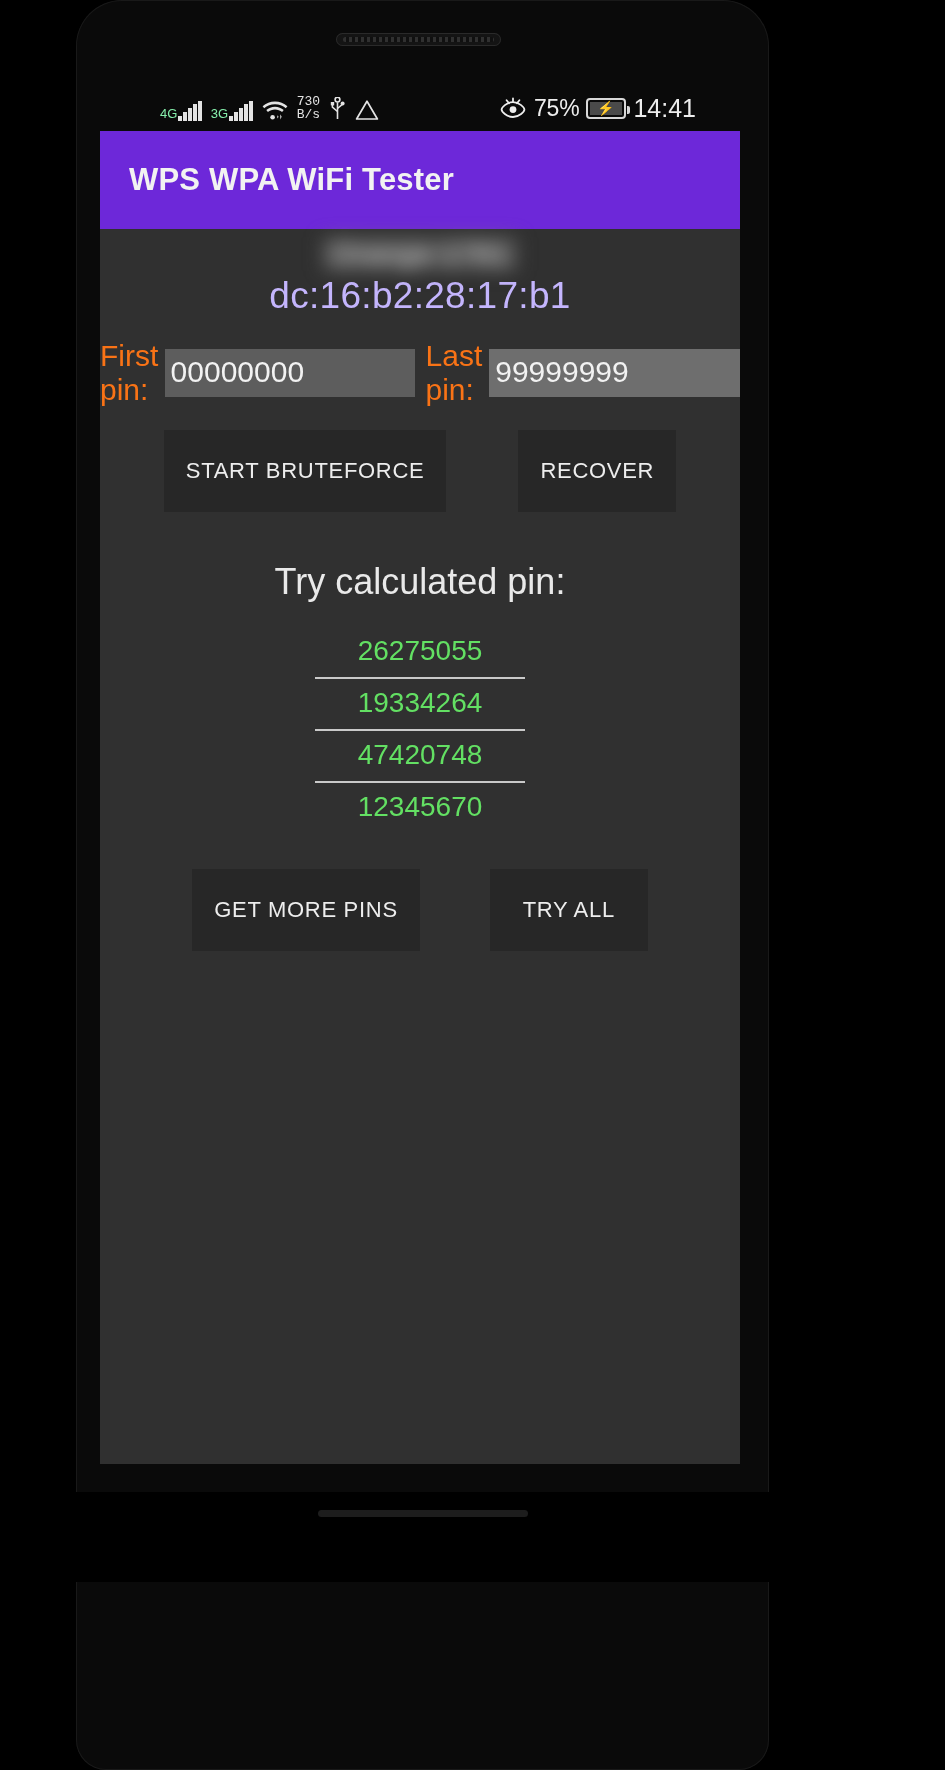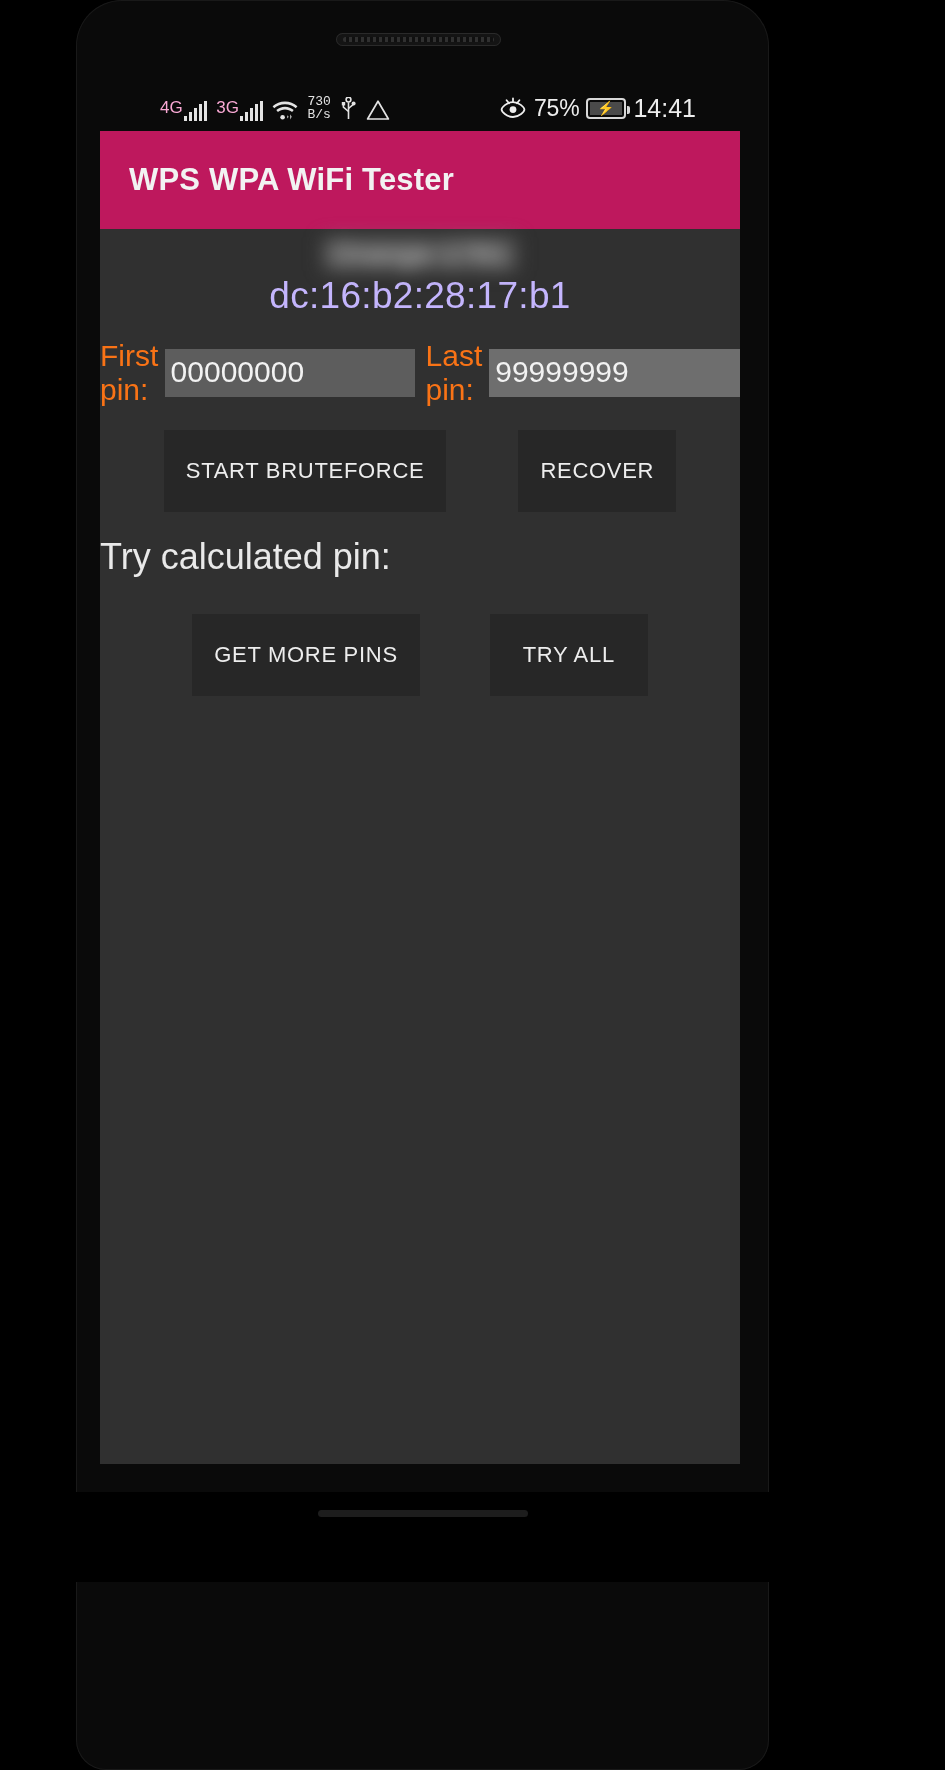--- a/index.html
+++ b/index.html
@@ -46,25 +46,25 @@
     width: 640px; height: 44px;
     color: #e8e8e8;
     display: flex;
     align-items: center;
   }
   .sb-left { display: flex; align-items: flex-end; gap: 9px; margin-left: 60px; }
   .sb-right { position: absolute; right: 44px; display: flex; align-items: center; gap: 7px; }
 
   .net-grp { display: flex; align-items: flex-end; }
   .net-label {
-    font-size: 17px; line-height: 12px;
-    color: #f9a8d4;
+    font-size: 13px; line-height: 12px;
+    color: #86efac;
     margin-right: 1px;
     align-self: flex-start;
-    margin-top: 0;
+    margin-top: 6px;
   }
   .bars { display: flex; align-items: flex-end; gap: 1.5px; height: 19px; }
   .bars i { width: 3.5px; background: #e3e3e3; display: block; }
   .bars i:nth-child(1){ height: 5px; }
   .bars i:nth-child(2){ height: 9px; }
   .bars i:nth-child(3){ height: 13px; }
   .bars i:nth-child(4){ height: 17px; }
   .bars i:nth-child(5){ height: 20px; }
 
   .speed {
@@ -95,21 +95,21 @@
   
   .app {
     position: absolute;
     left: 100px; top: 131px;
     width: 640px; height: 1333px;
     background: #303030;
     overflow: hidden;
   }
   .appbar {
     height: 98px;
-    background: #be185d;
+    background: #6d28d9;
     display: flex; align-items: center;
     padding-left: 29px;
   }
   .appbar-title {
     color: #f2f2f2;
     font-size: 31px;
     font-weight: bold;
     letter-spacing: 0.2px;
   }
 
@@ -178,24 +178,24 @@
     padding: 0 22px;
     height: 82px;
     min-width: 100px;
     font-family: "Liberation Sans", sans-serif;
     cursor: pointer;
   }
   .btn.start { min-width: 246px; }
   .btn.recover { min-width: 156px; }
 
   .trytitle {
-    text-align: left;
+    text-align: center;
     color: #e9e9e9;
     font-size: 36px;
-    margin-top: 24px;
+    margin-top: 49px;
   }
 
   .pinlist { margin-top: 24px; }
   .pinitem {
     text-align: center;
     color: #63e063;
     font-size: 28px;
     padding: 8px 0 10px 0;
     cursor: pointer;
   }
@@ -334,20 +334,29 @@
         <input class="pinfield last" type="text" value="99999999" style="">
       </div>
 
       <div class="btnrow">
         <button class="btn start">START BRUTEFORCE</button>
         <button class="btn recover">RECOVER</button>
       </div>
 
       <div class="trytitle">Try calculated pin:</div>
 
+      <div class="pinlist">
+        <div class="pinitem">26275055</div>
+        <div class="pindiv"></div>
+        <div class="pinitem">19334264</div>
+        <div class="pindiv"></div>
+        <div class="pinitem">47420748</div>
+        <div class="pindiv"></div>
+        <div class="pinitem">12345670</div>
+      </div>
 
       <div class="btnrow2">
         <button class="btn getmore">GET MORE PINS</button>
         <button class="btn tryall">TRY ALL</button>
       </div>
 
     </div>
   </div>
 
   <div class="navbar">

